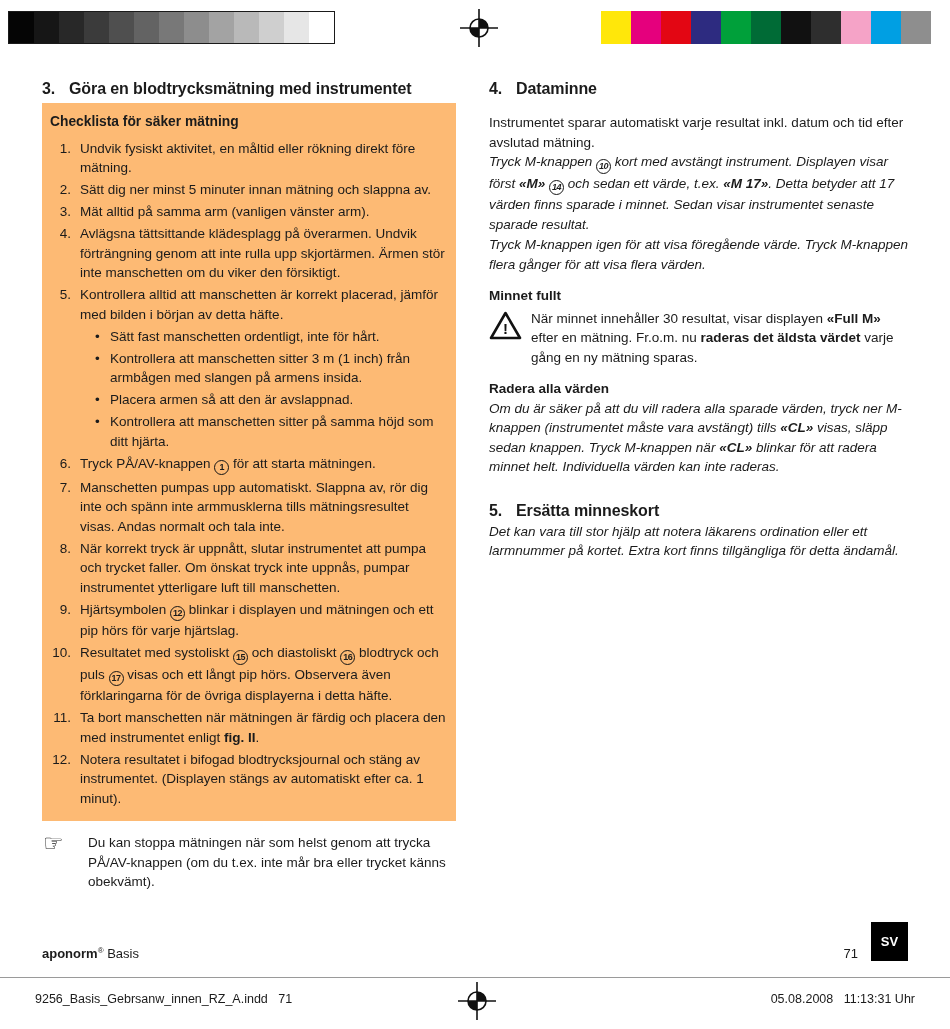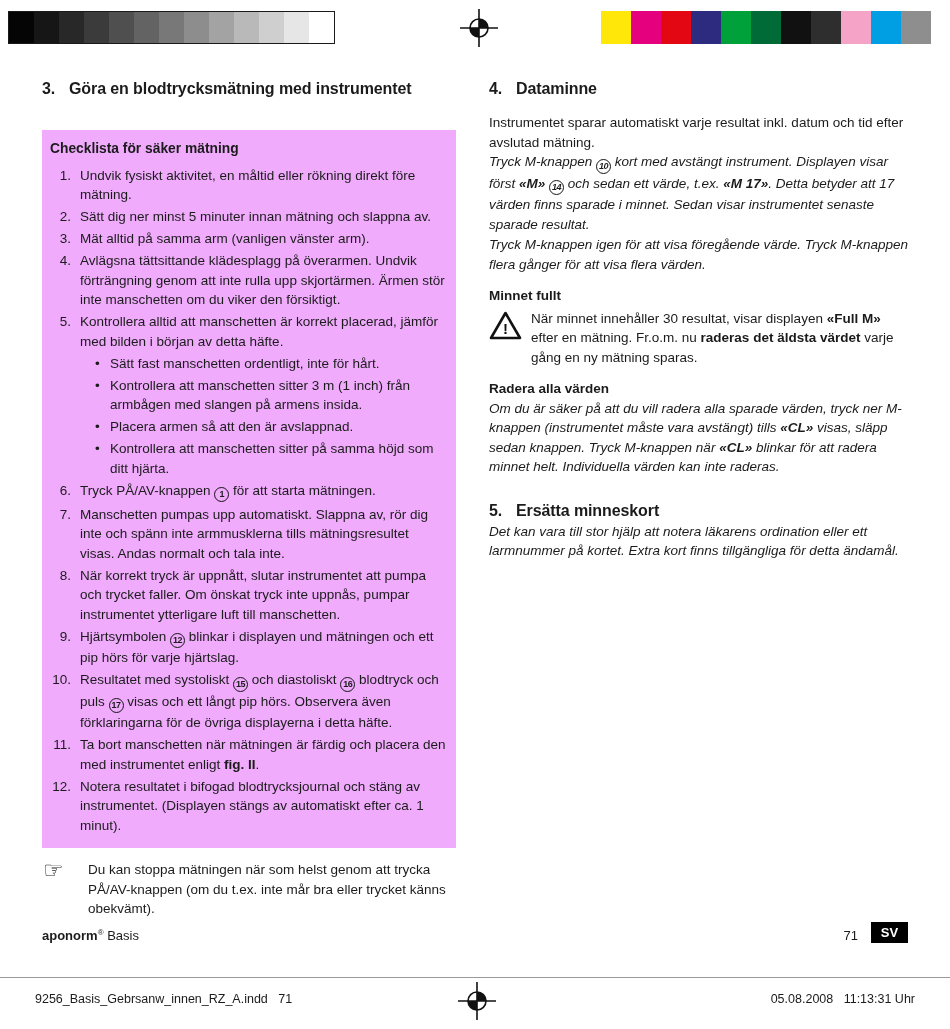--- a/index.html
+++ b/index.html
@@ -23,21 +23,21 @@
 
   
   .col-left  { position: absolute; left: 42px;  top: 79px; width: 414px; font-size: 13.5px; line-height: 19.5px; }
   .col-right { position: absolute; left: 489px; top: 79px; width: 419px; font-size: 13.5px; line-height: 19.5px; }
 
   .h1 { display: flex; font-weight: bold; font-size: 16px; line-height: 20px; letter-spacing: -0.1px; }
   .h1 .h1num { width: 27px; flex: none; }
   .h1.sec5 { margin-top: 24px; }
 
   
-  .panel { margin-top: 31px; background: #f0abfc; padding: 9px 10px 13px 8px; }
+  .panel { margin-top: 4px; background: #fdba74; padding: 9px 10px 13px 8px; }
   .panel-title { font-weight: bold; font-size: 13.8px; margin-bottom: 7px; }
   .item { display: flex; margin-top: 2.5px; }
   .item .num { width: 21px; text-align: right; margin-right: 9px; flex: none; }
   .itext { flex: 1; }
   .bullet { display: flex; margin-top: 2.5px; padding-left: 45px; }
   .bullet .dot { width: 15px; flex: none; }
   .btext { flex: 1; }
 
   .circ {
     display: inline-flex; align-items: center; justify-content: center;
@@ -60,21 +60,21 @@
   .warn-icon { width: 42px; flex: none; padding-top: 2px; }
   .warn-text { flex: 1; }
   .p-sec5 { margin-top: 14px; }
 
   
   .footer { position: absolute; left: 42px; top: 922px; width: 866px; display: flex; align-items: flex-end; font-size: 13px; }
   .brand-bold { font-weight: bold; }
   .brand-reg { font-size: 8px; vertical-align: super; line-height: 0; }
   .f-spacer { flex: 1; }
   .f-page { margin-right: 13px; }
-  .f-lang { width: 37px; height: 21px; background: #000; color: #fff; font-weight: bold;
+  .f-lang { width: 37px; height: 39px; background: #000; color: #fff; font-weight: bold;
             display: flex; align-items: center; justify-content: center; font-size: 13px; }
 
   .rule { position: absolute; left: 0; top: 977px; width: 950px; border-top: 1px solid #9a9a9a; }
   .print-footer { position: absolute; left: 35px; top: 992px; width: 880px; display: flex; justify-content: space-between; font-size: 12.5px; white-space: pre; }
 </style>
 </head>
 <body>
 
 <div class="page">
 

